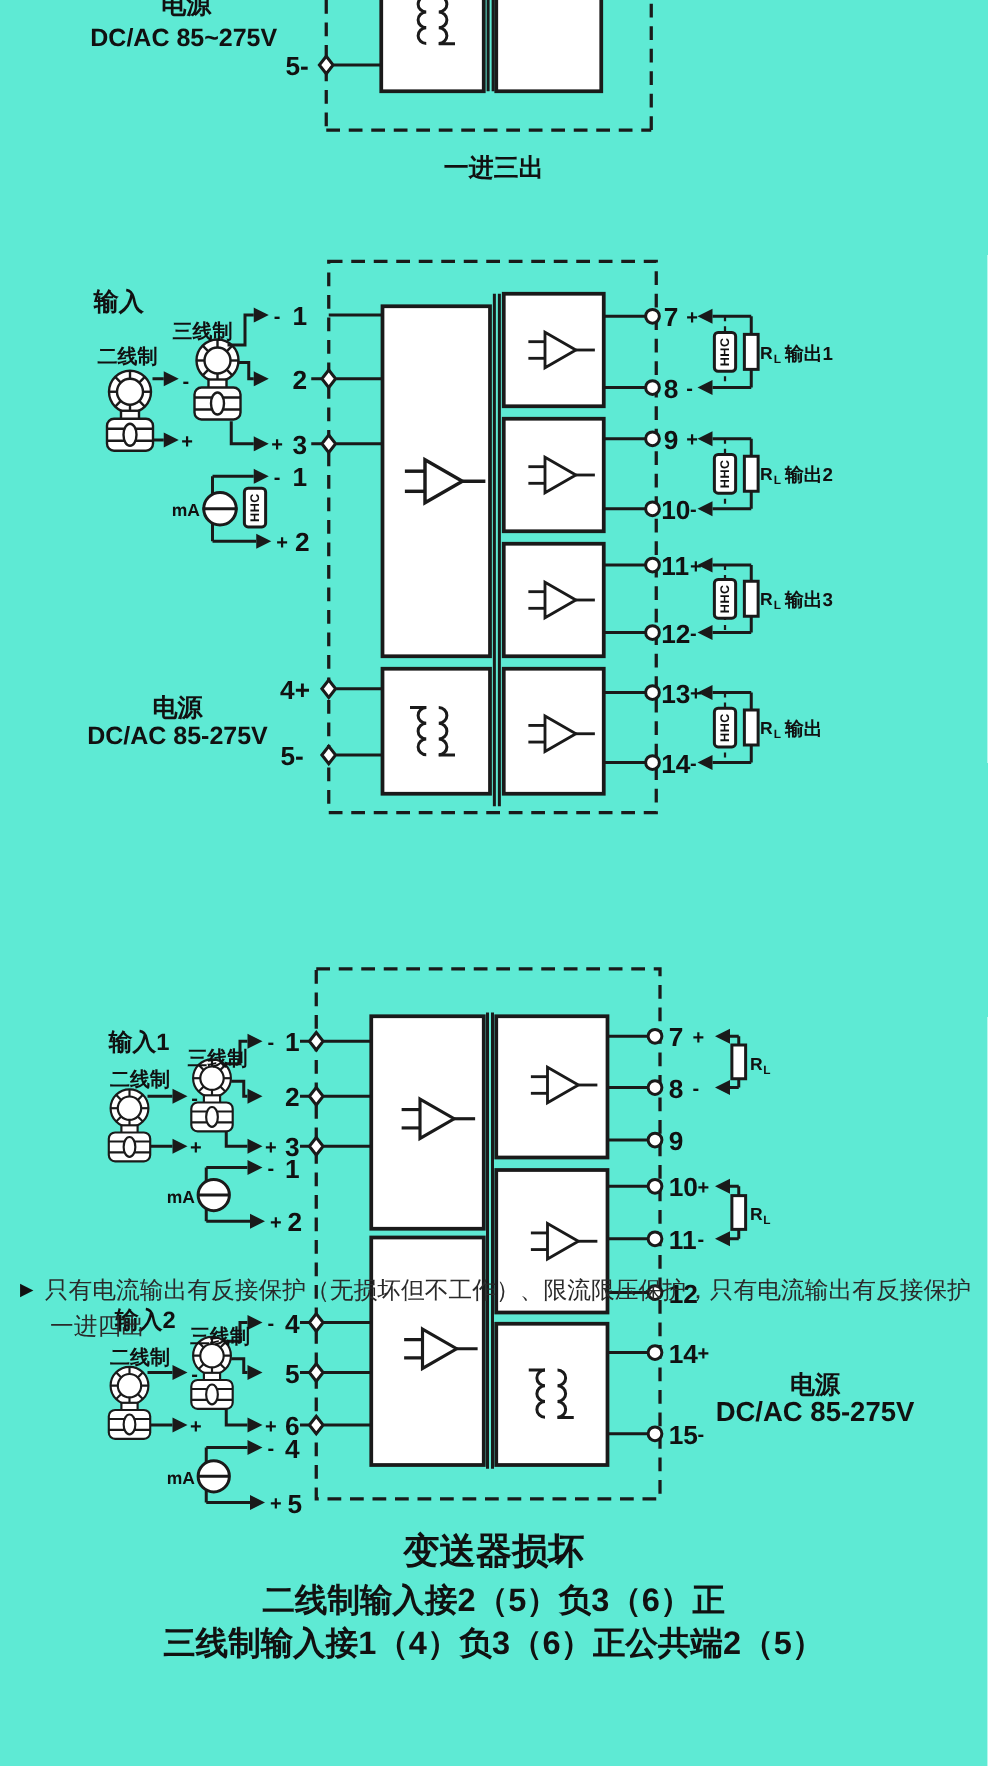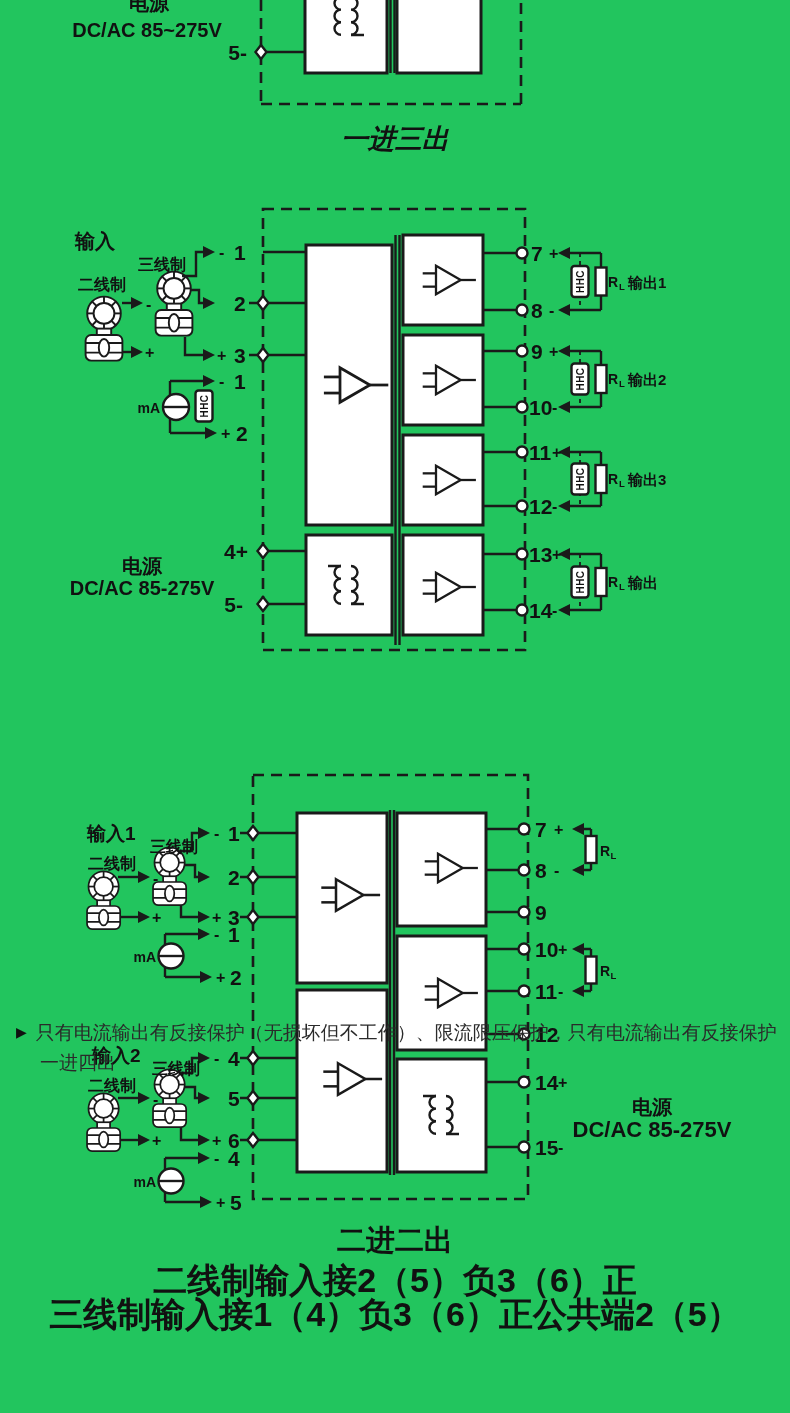--- a/index.html
+++ b/index.html
@@ -1,16 +1,16 @@
 <!DOCTYPE html>
 <html><head>
 <meta charset="utf-8">
 <style>
   html,body{margin:0;padding:0;background:#fff;}
-  #page{position:relative;width:790px;height:1413px;background:#22c55e;overflow:hidden;
+  #page{position:relative;width:790px;height:1413px;background:#5eead4;overflow:hidden;
         font-family:"Liberation Sans",sans-serif;}
   .abs{position:absolute;}
   
   svg{display:block;}
   .wire{stroke:#1a1a1a;stroke-width:2.4;fill:none;}
   .box{stroke:#1a1a1a;stroke-width:3;fill:#fff;}
   .dash{stroke-dasharray:11 7;stroke-width:2.6;}
   .dash2{stroke-dasharray:4 4;stroke-width:1.8;}
   text{font-family:"Liberation Sans",sans-serif;fill:#111;stroke:none;font-weight:bold;}
   .t-num{font-size:21px;}
@@ -19,24 +19,24 @@
   .t-cjk-lg{font-size:19px;}
   .t-pw{font-size:20px;}
   .t-pw2{font-size:22px;}
   .t-ma{font-size:14px;}
   .t-r{font-size:14px;}
   .t-rsub{font-size:9.5px;}
   .t-out{font-size:15px;}
   .t-meter{font-size:10px;letter-spacing:0.5px;}
   
   .caption{position:absolute;left:0;width:100%;text-align:center;font-weight:bold;color:#111;}
-  .cap27{font-size:27px;font-style:italic;}
+  .cap27{font-size:20px;}
   .cap29{font-size:29px;}
   .notes{position:absolute;left:0;top:1263px;width:100%;text-align:center;
-         font-size:34px;font-weight:bold;color:#111;line-height:34px;}
+         font-size:26px;font-weight:bold;color:#111;line-height:34px;}
   .annot{position:absolute;left:16px;top:1019px;width:774px;color:#2a2a2a;
          font-size:19px;line-height:27.5px;white-space:nowrap;z-index:5;}
   .annot .bullet{font-size:14px;margin-right:9px;position:relative;top:-2px;color:#111;}
   .annot-line2{padding-left:24px;}
 </style>
 </head>
 <body>
 
 <div id="page">
 
@@ -394,21 +394,21 @@
   <text class="t-sign" x="558" y="1153">-</text>
 
   <text class="t-r" x="600" y="856">R</text>
   <text class="t-rsub" x="610.5" y="859">L</text>
   <text class="t-r" x="600" y="976">R</text>
   <text class="t-rsub" x="610.5" y="979">L</text>
 
   <text class="t-pw" x="652" y="1114" text-anchor="middle">电源</text>
   <text class="t-pw2" x="652" y="1137" text-anchor="middle">DC/AC 85-275V</text>
 </svg>
-<div class="caption cap29" style="top:1221px">二进二出</div>
+<div class="caption cap29" style="top:1221px">变送器损坏</div>
 
 <div class="notes">
   <div>二线制输入接2（5）负3（6）正</div>
   <div>三线制输入接1（4）负3（6）正公共端2（5）</div>
 </div>
 
 <div class="annot">
   <div class="annot-line">
     <span class="bullet">▶</span><span>只有电流输出有反接保护（无损坏但不工作）、限流限压保护，只有电流输出有反接保护</span>
   </div>

